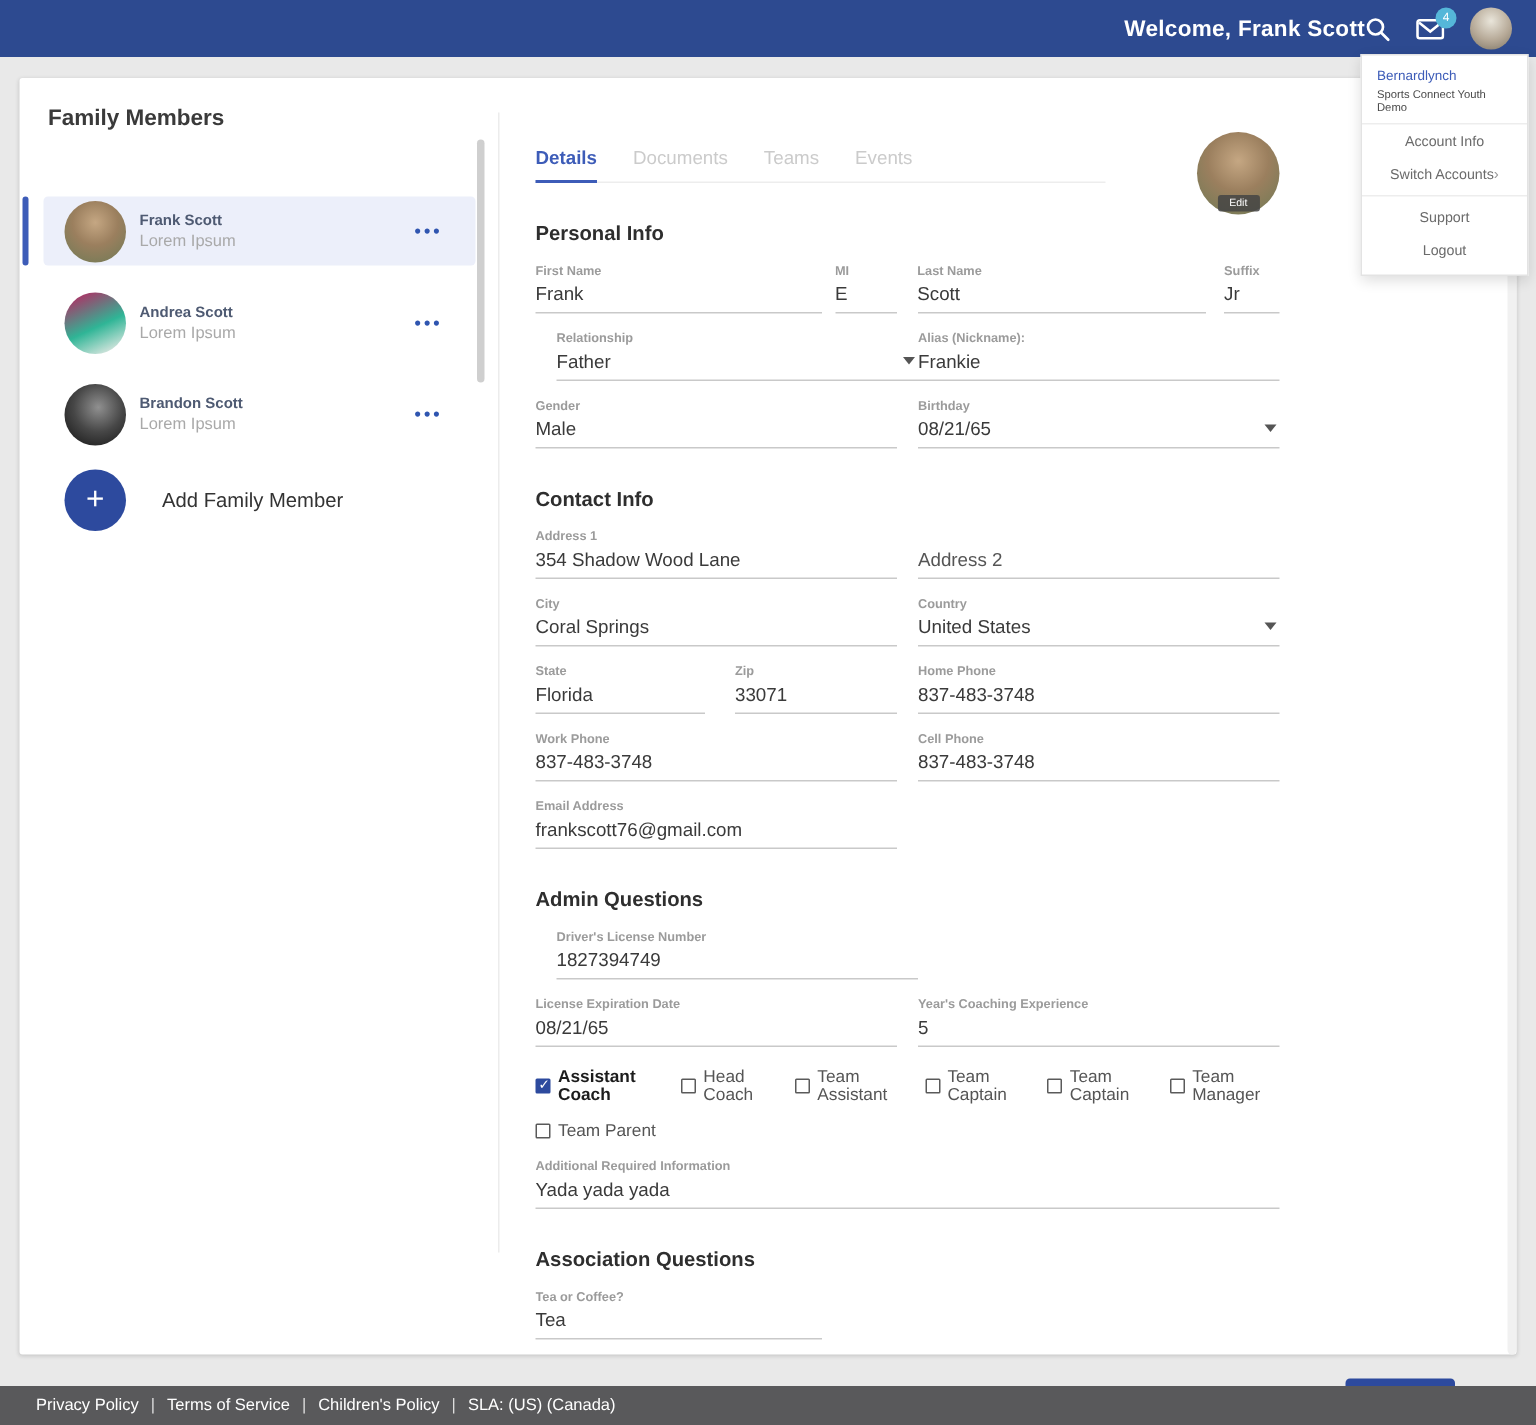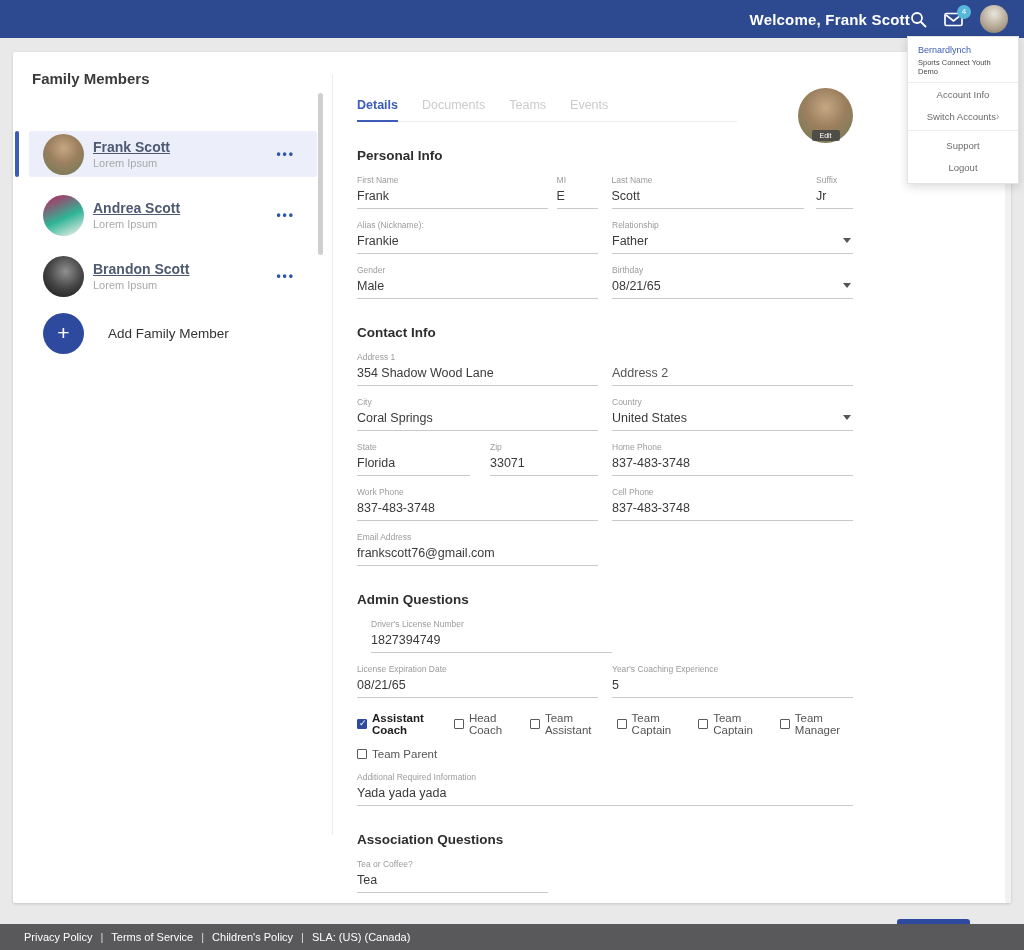--- a/index.html
+++ b/index.html
@@ -40,21 +40,21 @@
   .sidebar { position:absolute; left:0; top:0; width:319px; height:100%; }
   .sb-title { margin:18px 0 0 19px; font-size:15px; font-weight:700; color:#3a3a3a; }
   .member-row { position:absolute; left:16px; width:288px; height:46px; display:flex;
     align-items:center; border-radius:3px; cursor:pointer; }
   .member-row[data-selected="true"] { background:#eceffa; }
   .member-row[data-selected="true"]::before { content:""; position:absolute; left:-14px; top:0;
     width:4px; height:46px; background:#3d5cb8; border-radius:2px; }
   .m-frank { top:79px; } .m-andrea { top:140px; } .m-brandon { top:201px; }
   .row-avatar { width:41px; height:41px; margin-left:14px; flex:0 0 auto; }
   .m-text { margin-left:9px; }
-  .m-name { font-size:14px; color:#4e5a72; font-weight:600;text-decoration:underline; }
+  .m-name { font-size:10px; color:#4e5a72; font-weight:600; }
   .m-sub { font-size:11px; color:#a9a9a9; margin-top:2px; }
   .dots { margin-left:auto; margin-right:22px; color:#2f55b0; font-size:12px; font-weight:700;
     letter-spacing:2px; cursor:pointer; }
   .dots::before { content:"•••"; }
   .add-row { position:absolute; left:30px; top:261px; display:flex; align-items:center; cursor:pointer; }
   .add-circle { width:41px; height:41px; border-radius:50%; background:#2d4a9e; color:#fff;
     display:flex; align-items:center; justify-content:center; font-size:21px; font-weight:400; }
   .add-circle::before { content:"+"; margin-top:-2px; }
   .add-label { margin-left:24px; font-size:13.5px; color:#333; }
   .sb-scroll { position:absolute; left:305px; top:41px; width:5px; height:162px; background:#cfcfcf; border-radius:3px; }
@@ -69,21 +69,21 @@
   .tab { font-size:12.5px; color:#cbcbcb; padding:3px 0 8px; margin-right:24px; cursor:pointer; }
   .tab[data-active="true"] { color:#3d5cb8; font-weight:700; border-bottom:2px solid #3d5cb8; margin-bottom:-1px; }
   .profile-avatar { position:absolute; top:-7px; right:0; width:55px; height:55px; }
   .edit-badge { position:absolute; bottom:2px; left:50%; transform:translateX(-50%);
     background:rgba(68,68,68,.85); color:#fff; font-size:7px; padding:2px 8px; border-radius:2px; }
 
   .section-heading { font-size:13.5px; font-weight:700; color:#2e2e2e; margin:26px 0 12px; }
   .form { width:496px; }
   .form-row { display:flex; margin-bottom:11px; }
   .field { position:relative; border-bottom:1px solid #c9c9c9; padding-bottom:4px; }
-  .f-label { font-size:8.5px; color:#9b9b9b; height:11px; white-space:nowrap; overflow:hidden; }
+  .f-label { font-size:8.5px; color:#9b9b9b; height:11px; white-space:nowrap; overflow:hidden;font-weight:bold; }
   .f-value { font-size:12.5px; color:#3a3a3a; margin-top:3px; height:15px; white-space:nowrap; }
   .f-placeholder { color:#555; }
   .dd::after { content:""; position:absolute; right:2px; bottom:10px; width:0; height:0;
     border-left:4px solid transparent; border-right:4px solid transparent; border-top:5px solid #555; }
   .w191{width:191px;} .w41{width:41px;} .w193{width:193px;} .w37{width:37px;}
   .w241{width:241px;} .w113{width:113px;} .w108{width:108px;} .w496{width:496px;}
   .g9{margin-left:9px;} .g12{margin-left:12px;} .g14{margin-left:14px;} .g20{margin-left:20px;}
 
   .cb-group { margin:14px 0 4px; }
   .cb-label { font-size:8.5px; color:#9b9b9b; margin-bottom:7px; }
@@ -219,27 +219,27 @@
         <div class="field w193 g14">
           <div class="f-label">Last Name</div>
           <div class="f-value">Scott</div>
         </div>
         <div class="field w37 g12">
           <div class="f-label">Suffix</div>
           <div class="f-value">Jr</div>
         </div>
       </div>
       <div class="form-row">
-        <div class="field w241">
-          <div class="f-label">Alias (Nickname):</div>
-          <div class="f-value">Frankie</div>
-        </div>
         <div class="field w241 g14 dd">
           <div class="f-label">Relationship</div>
           <div class="f-value">Father</div>
+        </div>
+        <div class="field w241">
+          <div class="f-label">Alias (Nickname):</div>
+          <div class="f-value">Frankie</div>
         </div>
       </div>
       <div class="form-row">
         <div class="field w241">
           <div class="f-label">Gender</div>
           <div class="f-value">Male</div>
         </div>
         <div class="field w241 g14 dd">
           <div class="f-label">Birthday</div>
           <div class="f-value">08/21/65</div>

